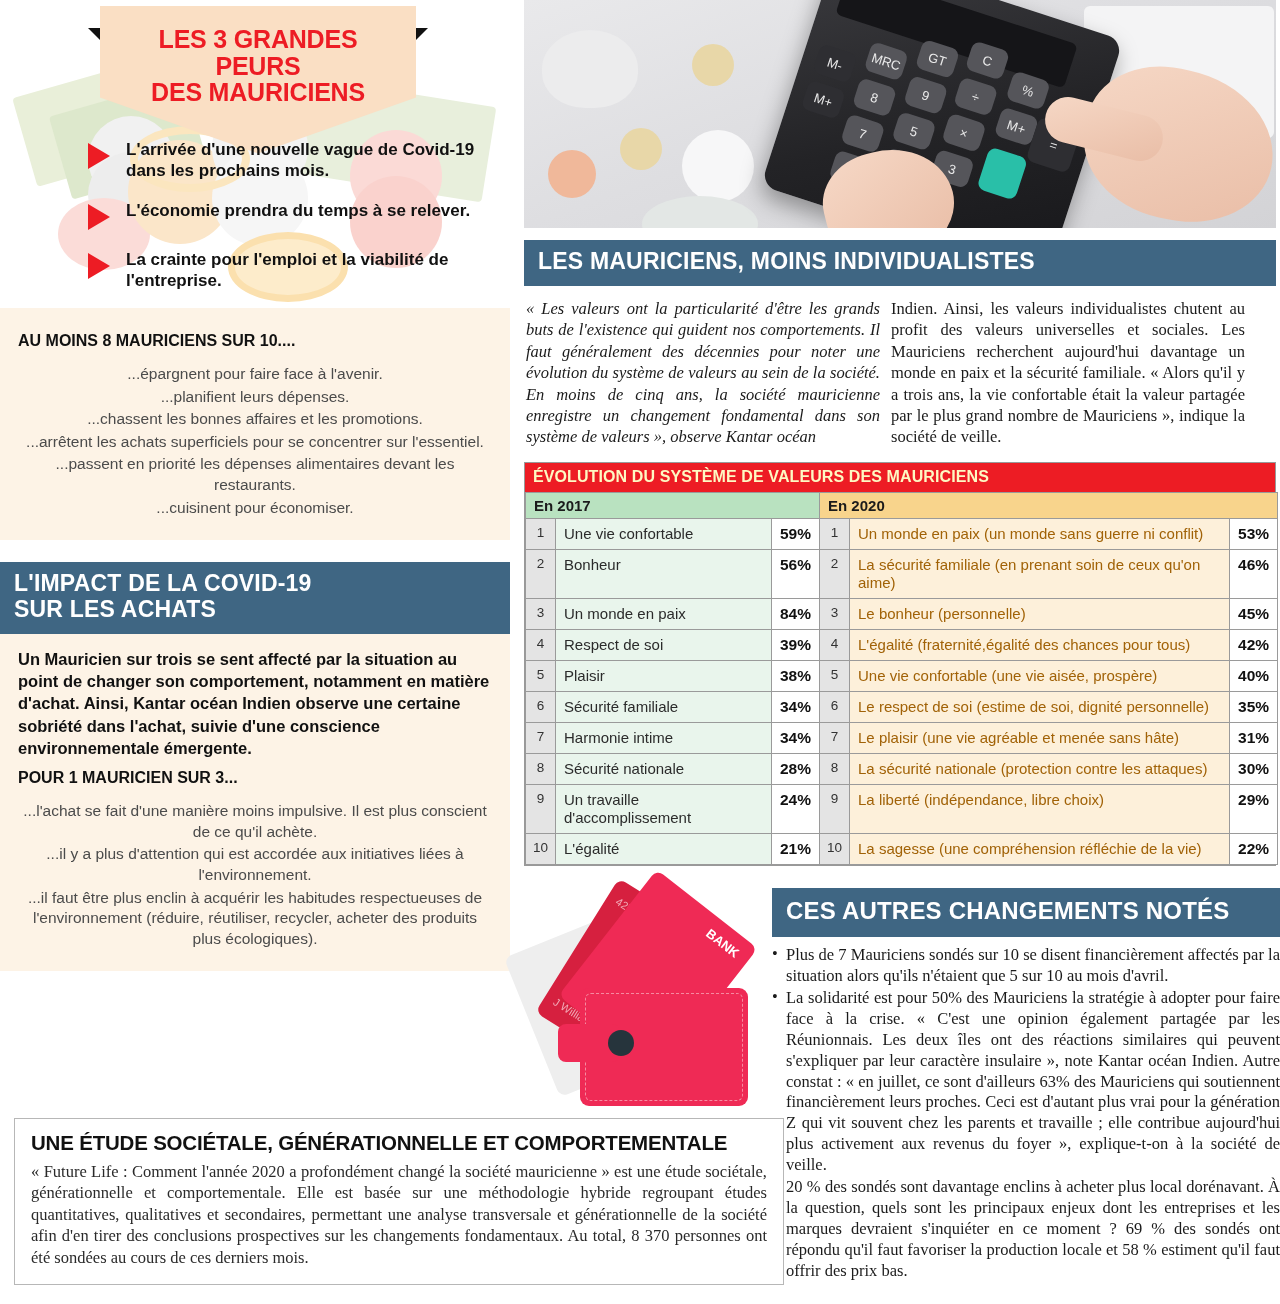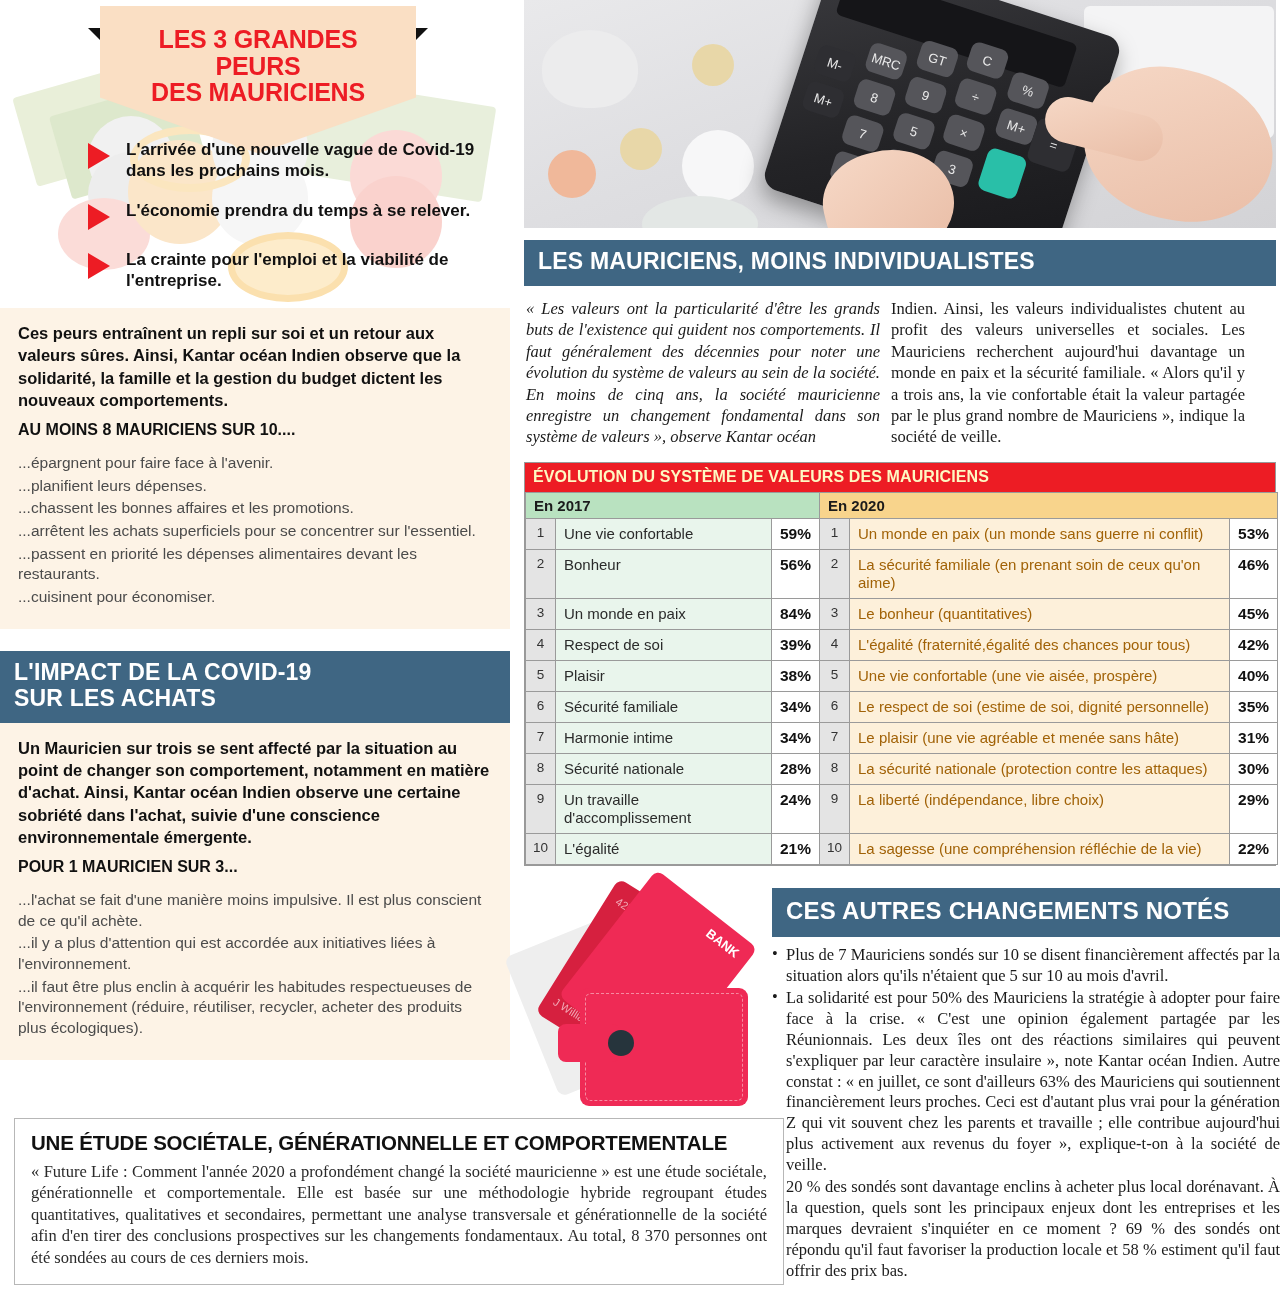--- a/index.html
+++ b/index.html
@@ -62,21 +62,21 @@
     border-bottom:13px solid transparent;
   }
   .fear-text{font-size:17px;font-weight:bold;line-height:1.22;color:#111;}
 
   .panel{background:#fdf3e6;}
   .panel .body{padding:14px 18px 20px 18px;}
   .lead{font-size:16.5px;font-weight:bold;line-height:1.35;color:#111;}
   .sub{font-size:16px;font-weight:bold;margin-top:10px;color:#111;text-transform:uppercase;}
   .dots{margin-top:14px;}
   .dots li{font-size:15.5px;line-height:1.33;color:#4b4b4b;margin-bottom:2px;list-style:none;text-indent:0;}
-  .dots{padding-left:0;margin-block:14px 0;}
+  .dots{padding-left:0;margin-block:14px 0;text-align:center;}
 
   
   .right-col{position:absolute;left:524px;top:0;width:752px;}
 
   .photo{
     position:relative;width:752px;height:228px;overflow:hidden;background:#dcdcde;
   }
   .desk{position:absolute;inset:0;background:linear-gradient(160deg,#e9e9eb 0%,#dedee1 45%,#d3d3d6 100%);}
   .calc{
     position:absolute;left:268px;top:-12px;width:300px;height:250px;
@@ -182,21 +182,20 @@
         </div>
         <div class="fear">
           <span class="tri"></span>
           <span class="fear-text">La crainte pour l'emploi et la viabilité de l'entreprise.</span>
         </div>
       </div>
     </div>
 
     <div class="panel">
       <div class="body">
-        <div class="lead">Ces peurs entraînent un repli sur soi et un retour aux valeurs sûres. Ainsi, Kantar océan Indien observe que la solidarité, la famille et la gestion du budget dictent les nouveaux comportements.</div>
         <div class="sub">AU MOINS 8 MAURICIENS SUR 10....</div>
         <ul class="dots">
           <li>...épargnent pour faire face à l'avenir.</li>
           <li>...planifient leurs dépenses.</li>
           <li>...chassent les bonnes affaires et les promotions.</li>
           <li>...arrêtent les achats superficiels pour se concentrer sur l'essentiel.</li>
           <li>...passent en priorité les dépenses alimentaires devant les restaurants.</li>
           <li>...cuisinent pour économiser.</li>
         </ul>
       </div>
@@ -297,21 +296,21 @@
           <td class="pct">56%</td>
           <td class="num">2</td>
           <td class="lbl20">La sécurité familiale (en prenant soin de ceux qu'on aime)</td>
           <td class="pct">46%</td>
         </tr>
         <tr>
           <td class="num">3</td>
           <td class="lbl17">Un monde en paix</td>
           <td class="pct">84%</td>
           <td class="num">3</td>
-          <td class="lbl20">Le bonheur (quantitatives)</td>
+          <td class="lbl20">Le bonheur (personnelle)</td>
           <td class="pct">45%</td>
         </tr>
         <tr>
           <td class="num">4</td>
           <td class="lbl17">Respect de soi</td>
           <td class="pct">39%</td>
           <td class="num">4</td>
           <td class="lbl20">L'égalité (fraternité,égalité des chances pour tous)</td>
           <td class="pct">42%</td>
         </tr>

